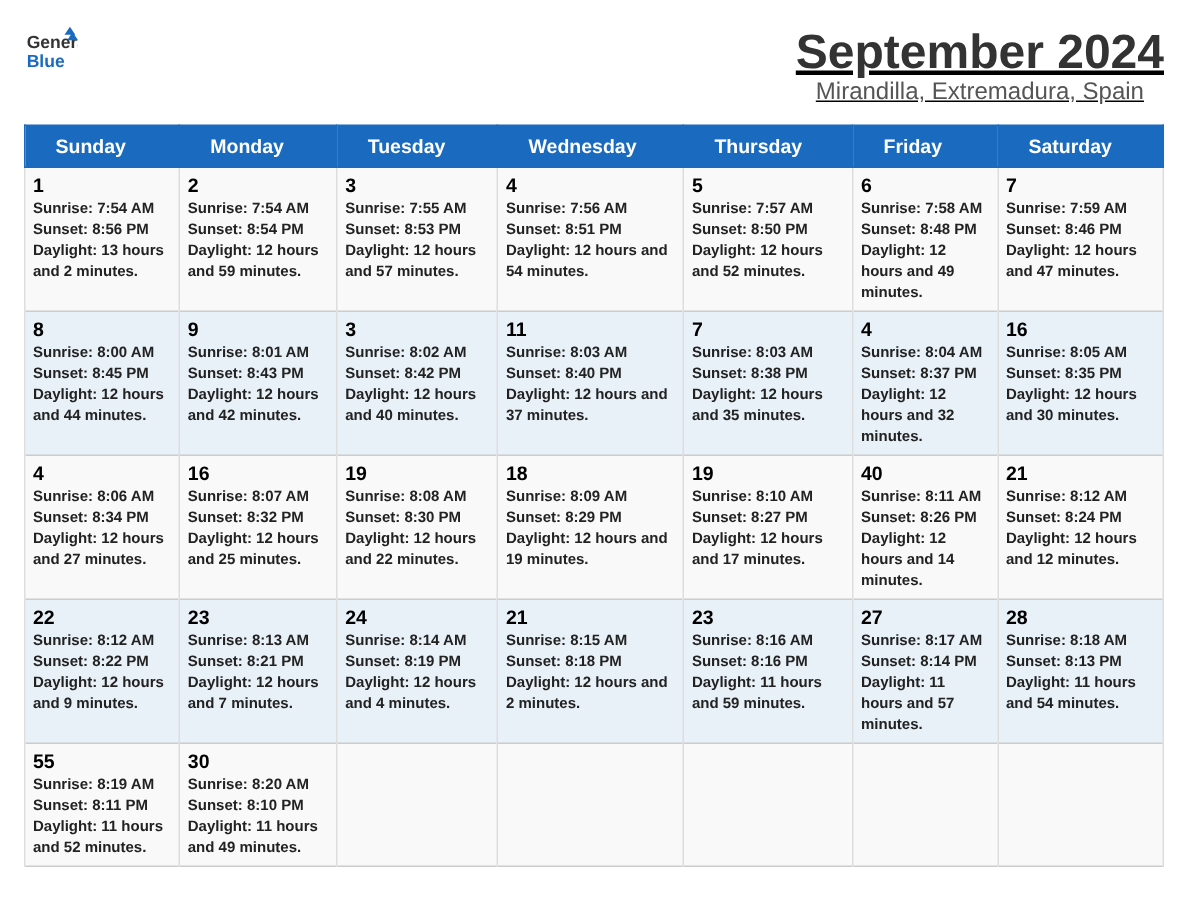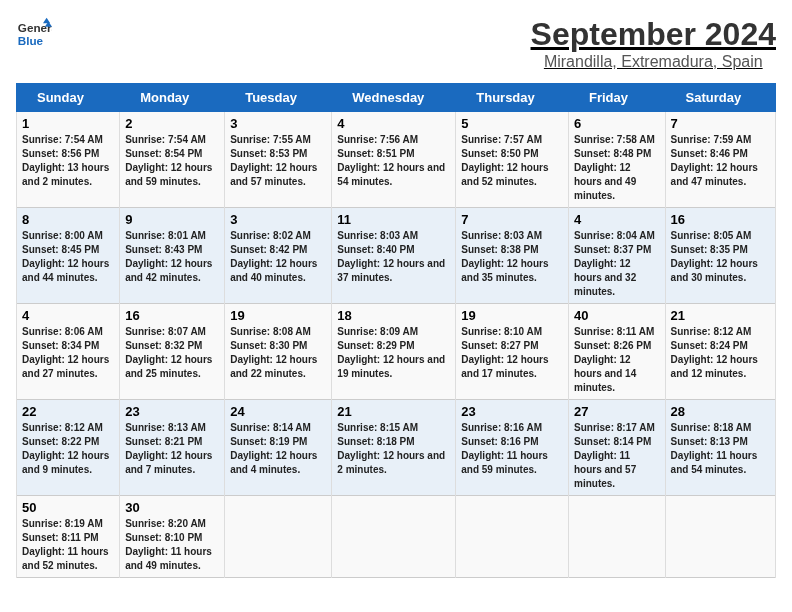--- a/index.html
+++ b/index.html
@@ -345,21 +345,21 @@
           <span class="day-num">28</span>
         <div class="day-info">
           Sunrise: 8:18 AM<br>
           Sunset: 8:13 PM<br>
           Daylight: 11 hours and 54 minutes.
         </div>
         </td>
       </tr>
       <tr>
         <td>
-          <span class="day-num">50</span>
+          <span class="day-num">55</span>
         <div class="day-info">
           Sunrise: 8:19 AM<br>
           Sunset: 8:11 PM<br>
           Daylight: 11 hours and 52 minutes.
         </div>
         </td>
         <td>
           <span class="day-num">30</span>
         <div class="day-info">
           Sunrise: 8:20 AM<br>

